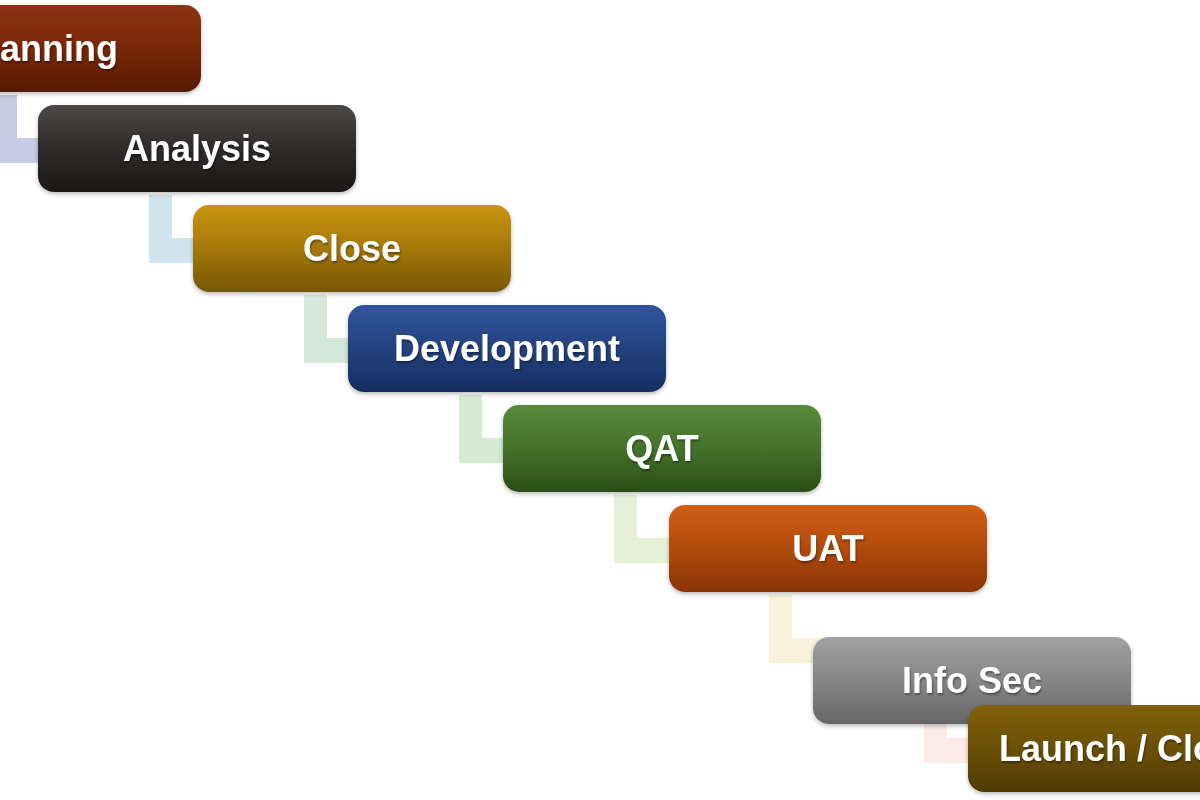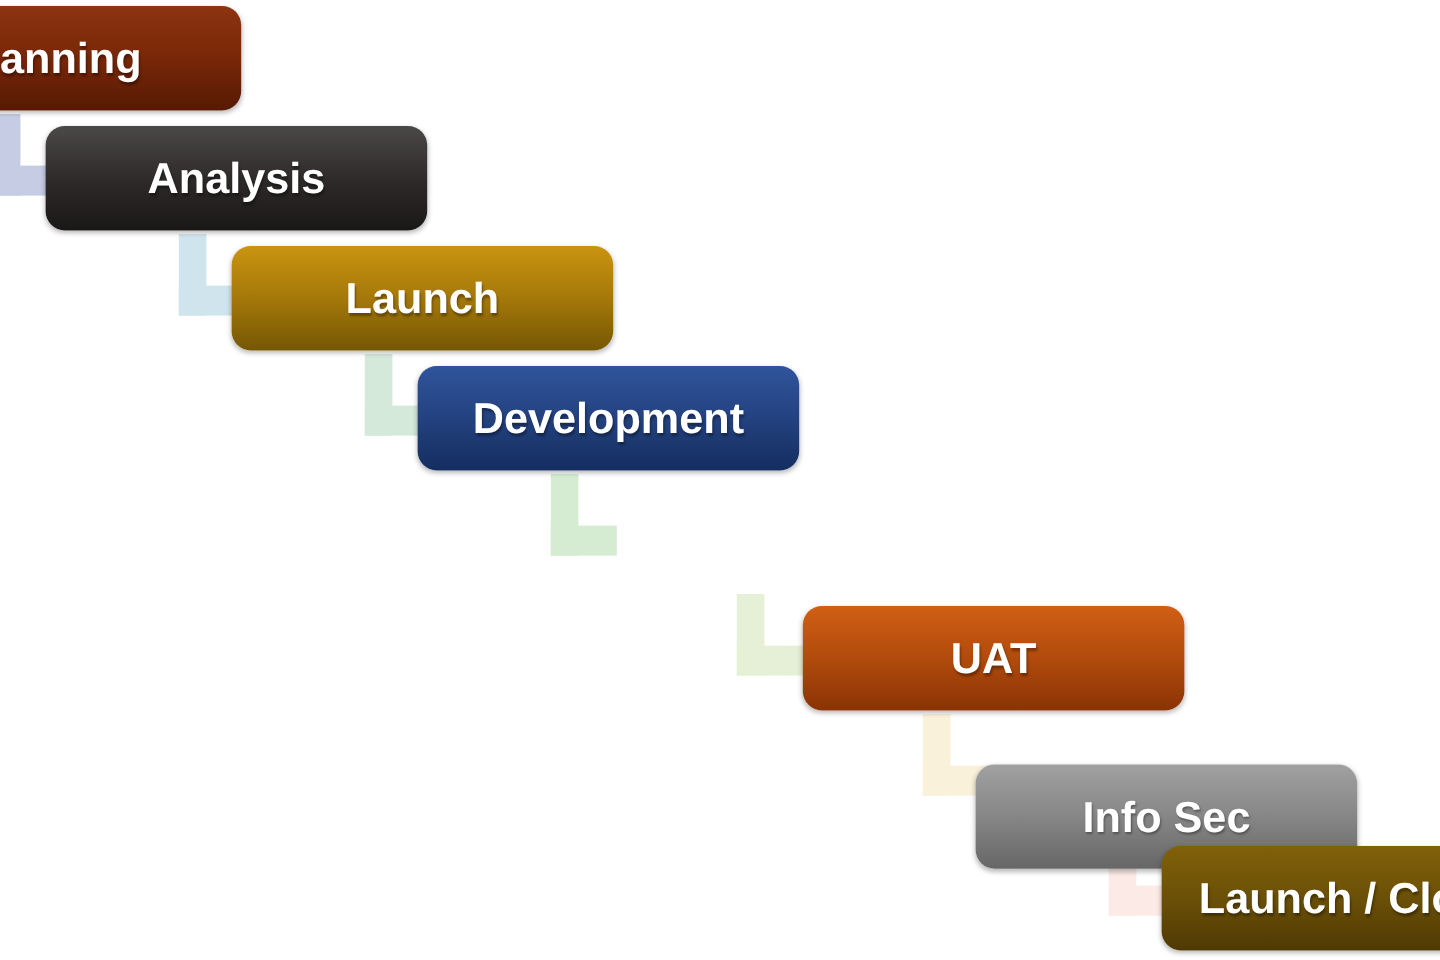--- a/index.html
+++ b/index.html
@@ -86,24 +86,27 @@
   <div class="conn conn-v c6v" style="background: rgb(251, 234, 229);"></div>
   <div class="conn conn-h c6h" style="background: rgb(251, 234, 229);"></div>
 
   <div class="step-box b0" style="background: linear-gradient(rgb(141, 51, 16) 0%, rgb(119, 39, 8) 52%, rgb(87, 26, 3) 100%);">
     <span class="step-label" style="color: rgb(255, 255, 255);">Planning</span>
   </div>
   <div class="step-box b1" style="background: linear-gradient(rgb(75, 72, 72) 0%, rgb(45, 42, 41) 52%, rgb(26, 24, 23) 100%);">
     <span class="step-label" style="color: rgb(255, 255, 255);">Analysis</span>
   </div>
   <div class="step-box b2" style="background: linear-gradient(rgb(201, 148, 15) 0%, rgb(163, 119, 10) 52%, rgb(118, 87, 4) 100%);">
-    <span class="step-label" style="color: rgb(255, 255, 255);">Launch</span>
+    <span class="step-label" style="color: rgb(255, 255, 255);">Close</span>
   </div>
   <div class="step-box b3" style="background: linear-gradient(rgb(48, 84, 156) 0%, rgb(35, 65, 126) 52%, rgb(20, 46, 96) 100%);">
     <span class="step-label" style="color: rgb(255, 255, 255);">Development</span>
+  </div>
+  <div class="step-box b4" style="background: linear-gradient(rgb(87, 139, 58) 0%, rgb(67, 113, 42) 52%, rgb(42, 77, 21) 100%);">
+    <span class="step-label" style="color: rgb(255, 255, 255);">QAT</span>
   </div>
   <div class="step-box b5" style="background: linear-gradient(rgb(209, 95, 20) 0%, rgb(176, 74, 12) 52%, rgb(138, 51, 5) 100%); margin-left: 11px;">
     <span class="step-label" style="color: rgb(255, 255, 255);">UAT</span>
   </div>
   <div class="step-box b6" style="background: linear-gradient(rgb(161, 161, 161) 0%, rgb(133, 133, 133) 52%, rgb(102, 102, 102) 100%);">
     <span class="step-label" style="color: rgb(255, 255, 255);">Info Sec</span>
   </div>
   <div class="step-box b7" style="background: linear-gradient(rgb(129, 97, 9) 0%, rgb(106, 79, 7) 52%, rgb(79, 58, 4) 100%);">
     <span class="step-label" style="color: rgb(255, 255, 255);">Launch / Close</span>
   </div>

